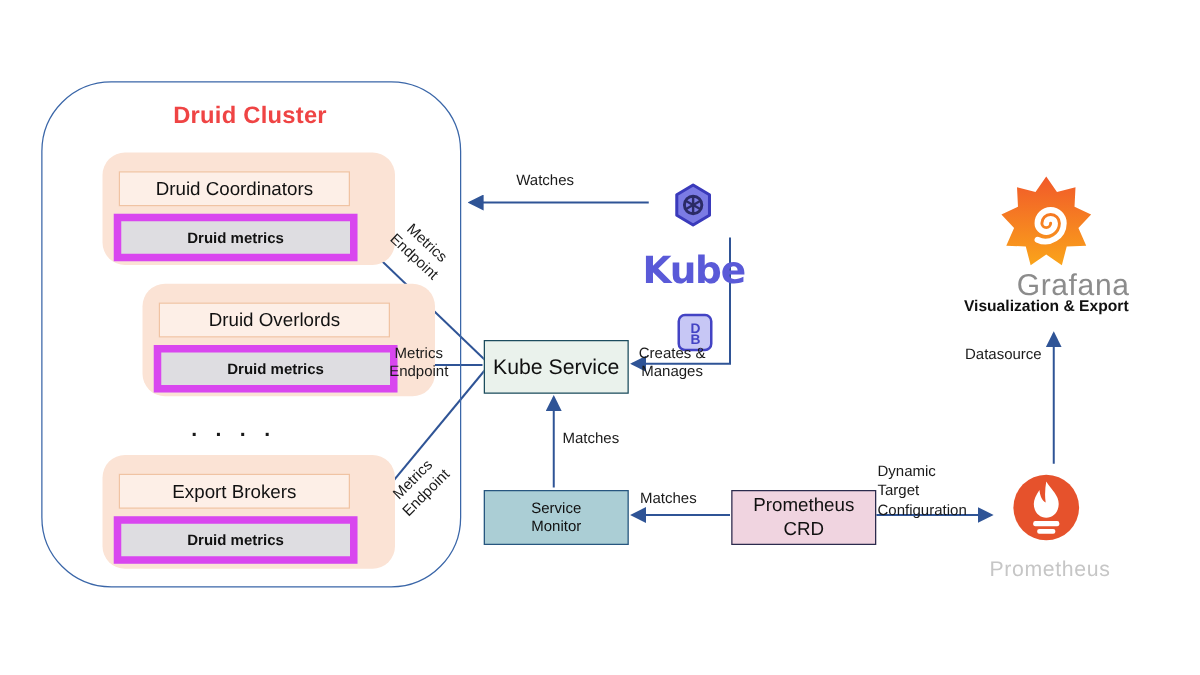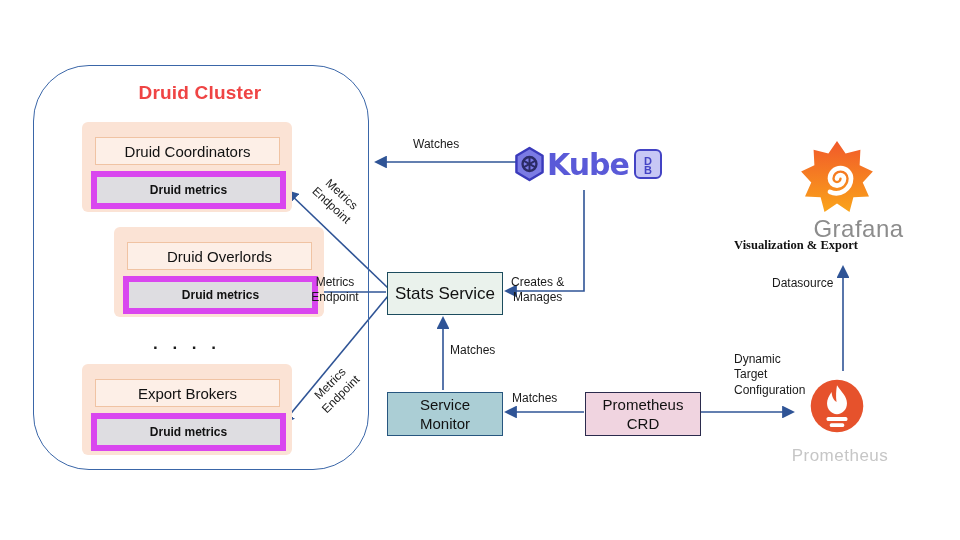--- a/index.html
+++ b/index.html
@@ -12,21 +12,21 @@
   
   #cluster {
     left:33px; top:65px; width:334px; height:403px;
     border:1.5px solid #3a66a8; border-radius:56px;
   }
   #cluster-title {
     left:33px; top:82px; width:334px; text-align:center;
     font-size:19px; font-weight:bold; color:#ef4444; letter-spacing:.2px;
   }
   .group {
-    left:82px; width:210px; background:#fbe3d5; border-radius:6px;
+    left:82px; width:234px; background:#fbe3d5; border-radius:18px;
   }
   .group-label {
     position:absolute; left:13px; top:15px; width:183px; height:26px;
     background:#fdefe7; border:1px solid #f0c3a3;
     display:flex; align-items:center; justify-content:center;
     font-size:15px; color:#111;
   }
   .metrics-box {
     position:absolute; left:9px; top:49px; width:183px; height:26px;
     background:#dedde1; border:6px solid #d946ef;
@@ -40,57 +40,57 @@
 
   
   .node { display:flex; align-items:center; justify-content:center; text-align:center; }
   #stats-service {
     left:387px; top:272px; width:114px; height:41px;
     background:#eaf2ec; border:1.6px solid #1c4c5e; font-size:17px;
   }
   #service-monitor {
     left:387px; top:392px; width:114px; height:42px;
     background:#abced5; border:1.6px solid #27567f;
-    font-size:15px; line-height:1.28; white-space:pre-line;
+    font-size:12px; line-height:1.28; white-space:pre-line;
   }
   #prometheus-crd {
     left:585px; top:392px; width:114px; height:42px;
     background:#f0d4e0; border:1.6px solid #2b2b4d;
     font-size:15px; line-height:1.28; white-space:pre-line;
   }
 
   
   .edge-label { font-size:12px; color:#1a1a1a; white-space:pre-line; line-height:1.28; }
   .rot { text-align:center; }
 
   
   #arrows { left:0; top:0; }
   .edge { stroke:#2f5496; stroke-width:1.6; fill:none; marker-end:url(#ah); }
 
   
-  #kubedb { left:514px; top:146px; display:flex; align-items:center; gap:2px; }
+  #kubedb { left:514px; top:146px; display:flex; align-items:center; gap:17px;flex-direction:column; }
   #kubedb-text {
     font-size:30px; font-weight:800; color:#5a5ad8; letter-spacing:-1px;
     font-family:"DejaVu Sans", sans-serif;
   }
   #kubedb-badge {
     width:24px; height:26px; margin-left:3px; border:2.5px solid #4343c4;
     border-radius:6px; background:#c7c7f5; display:flex; align-items:center; justify-content:center;
     font-size:11px; font-weight:bold; color:#4343c4; line-height:10px;
     writing-mode:vertical-lr; text-orientation:upright; letter-spacing:-3px;
   }
 
   
   #grafana-name {
     left:796px; top:215px; width:125px; text-align:center;
     font-size:24px; color:#8c8c8c; letter-spacing:.5px;
   }
   #grafana-sub {
-    left:716px; top:238px; width:160px; text-align:center;
-    font-size:12.5px; font-weight:600; color:#111;font-family:Liberation Serif, serif;
+    left:757px; top:238px; width:160px; text-align:center;
+    font-size:12.5px; font-weight:600; color:#111;
   }
 
   
   #prometheus-name {
     left:780px; top:446px; width:120px; text-align:center;
     font-size:17px; color:#c6c6c6; letter-spacing:.5px;
   }
 </style>
 </head>
 <body>
@@ -127,21 +127,21 @@
     <div class="metrics-box">Druid metrics</div>
   </div>
 
   <div id="dots" class="abs">. . . .</div>
 
   <div class="group abs" style="top:364px; height:91px;">
     <div class="group-label">Export Brokers</div>
     <div class="metrics-box">Druid metrics</div>
   </div>
 
-  <div id="stats-service" class="abs node">Stats Service</div>
+  <div id="stats-service" class="abs node">Kube Service</div>
   <div id="service-monitor" class="abs node">Service
 Monitor</div>
   <div id="prometheus-crd" class="abs node">Prometheus
 CRD</div>
 
   <div id="kubedb" class="abs">
     <svg width="31" height="36" viewBox="0 0 32 36">
       <polygon points="16,1.5 29.5,9.5 29.5,26.5 16,34.5 2.5,26.5 2.5,9.5" fill="#7b7be4" stroke="#3a3abb" stroke-width="2.5" stroke-linejoin="round"></polygon>
       <circle cx="16" cy="18" r="7.2" fill="none" stroke="#2b2b66" stroke-width="2.4"></circle>
       <line x1="16" y1="10.8" x2="16" y2="25.2" stroke="#2b2b66" stroke-width="2"></line>
@@ -173,21 +173,21 @@
     <rect x="20.5" y="44" width="23" height="4.6" rx="1.8" fill="#ffffff"></rect>
     <rect x="24" y="51" width="16" height="4.2" rx="1.8" fill="#ffffff"></rect>
   </svg>
   <div id="prometheus-name" class="abs">Prometheus</div>
 
   <div class="abs edge-label" style="left:413px; top:137px;">Watches</div>
   <div class="abs edge-label" style="left:511px; top:275px;text-align:center;">Creates &amp;
 Manages</div>
   <div class="abs edge-label" style="left:450px; top:343px;">Matches</div>
   <div class="abs edge-label" style="left:512px; top:391px;">Matches</div>
-  <div class="abs edge-label" style="left:702px; top:352px;margin-left:32px;">Dynamic
+  <div class="abs edge-label" style="left:702px; top:370px;">Dynamic
 Target
 Configuration</div>
   <div class="abs edge-label" style="left:772px; top:276px;">Datasource</div>
   <div class="abs edge-label rot" style="left:306px; top:185px; width:60px; transform:rotate(43deg);">Metrics
 Endpoint</div>
   <div class="abs edge-label rot" style="left:305px; top:275px; width:60px;">Metrics
 Endpoint</div>
   <div class="abs edge-label rot" style="left:306px; top:374px; width:60px; transform:rotate(-45deg);">Metrics
 Endpoint</div>
 

